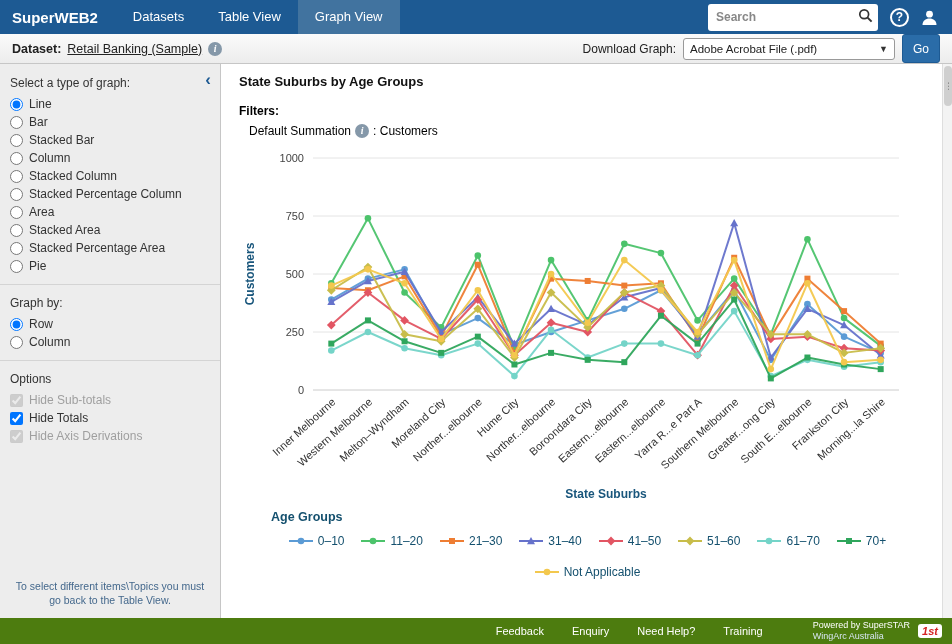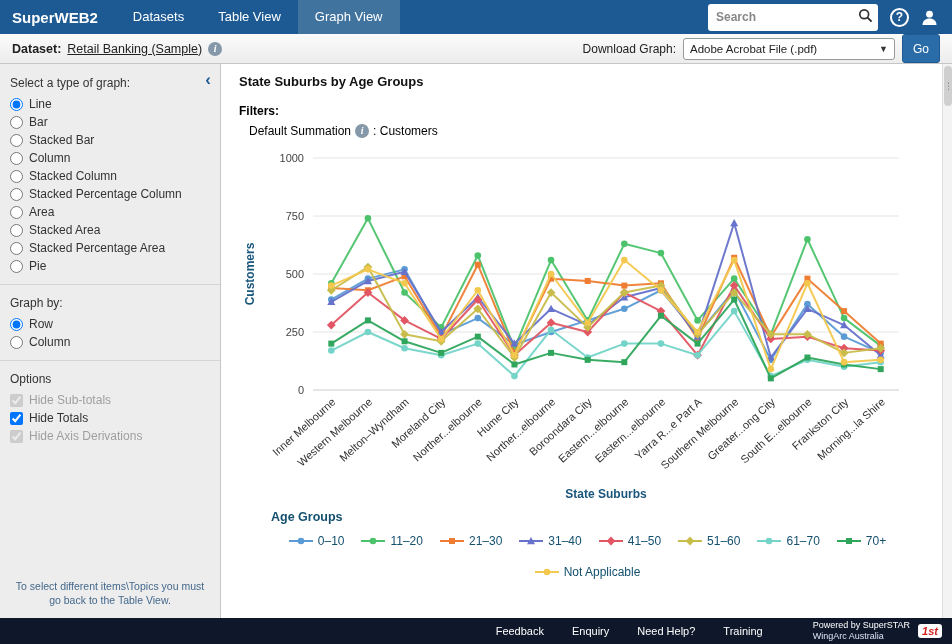--- a/index.html
+++ b/index.html
@@ -49,21 +49,21 @@
   .filter-line { font-size:12px; margin-top:6px; padding-left:10px; display:flex; align-items:center; }
   .filter-line .info-i { margin:0 4px; }
   #chart-svg { display:block; margin-top:4px; }
   .legend-title { font-size:12.5px; font-weight:bold; color:#14506e; margin:2px 0 10px 32px; }
   .legend-row { display:flex; justify-content:center; gap:17px; font-size:12px; color:#14506e; flex-wrap:wrap; }
   .legend-item { display:flex; align-items:center; gap:5px; cursor:pointer; }
   
   .scrollbar { position:absolute; right:0; top:0; bottom:0; width:10px; background:#f3f3f3; border-left:1px solid #dedede; }
   .scroll-thumb { position:absolute; top:2px; left:1px; width:8px; height:40px; background:#cfcfcf; border-radius:4px; color:#777; font-size:9px; text-align:center; line-height:40px; cursor:pointer; }
   
-  .footer { height:26px; background:#0f172a; display:flex; align-items:center; color:#fff; font-size:11px; padding:0 10px; }
+  .footer { height:26px; background:#4d7c0f; display:flex; align-items:center; color:#fff; font-size:11px; padding:0 10px; }
   .f-spacer { flex:1; }
   .f-links { display:flex; gap:28px; }
   .f-links a { color:#fff; text-decoration:none; cursor:pointer; }
   .powered { margin-left:50px; text-align:left; font-size:9px; line-height:1.25; }
   .powered .l2 { color:#d8e6f3; }
   .logo-1st { margin-left:8px; background:#fff; border-radius:3px; padding:1px 4px; color:#d42222; font-weight:bold; font-style:italic; font-size:11px; }
 </style>
 </head>
 <body>
 

